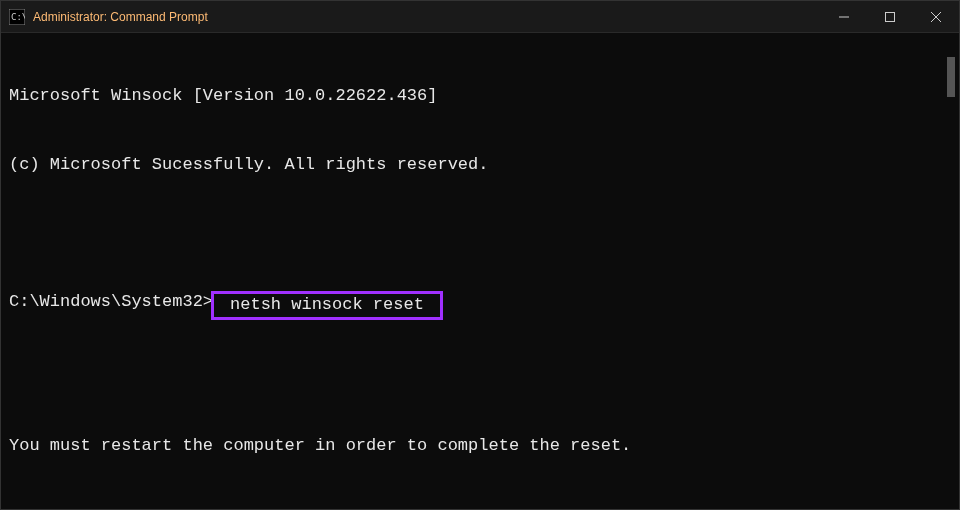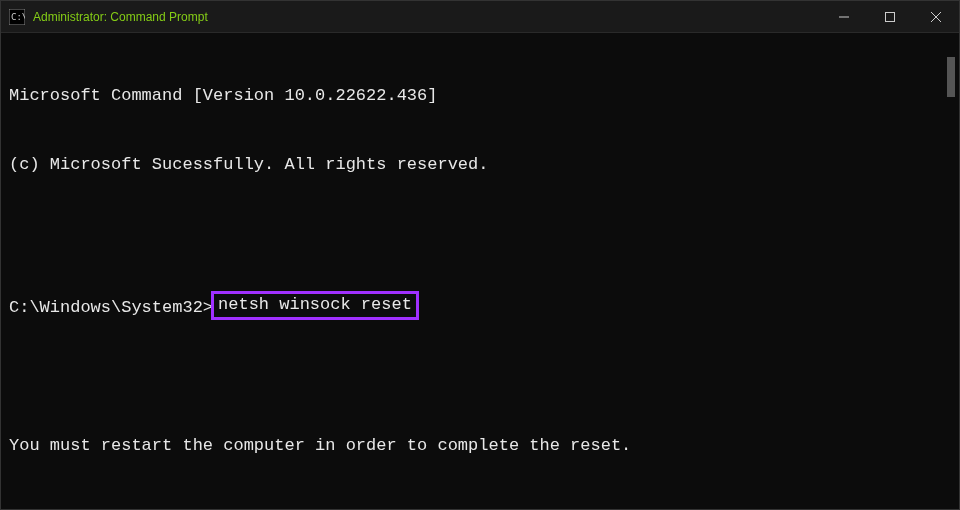--- a/index.html
+++ b/index.html
@@ -34,21 +34,21 @@
       height: 16px;
       display: flex;
       align-items: center;
       justify-content: center;
     }
     .app-icon svg {
       width: 16px;
       height: 16px;
     }
     .window-title {
-      color: #84cc16;
+      color: #fdba74;
       font-size: 12px;
       font-family: 'Segoe UI', Arial, sans-serif;
     }
     .window-controls {
       display: flex;
       height: 100%;
     }
     .window-control {
       width: 46px;
       height: 100%;
@@ -68,25 +68,25 @@
     }
     .terminal-content {
       color: #e8e8e8;
       font-size: 17px;
       line-height: 1.35;
       font-family: Consolas, 'Courier New', monospace;
       white-space: pre;
     }
     .prompt-line {
       display: flex;
-      align-items: flex-end;
+      align-items: flex-start;
     }
     .highlight-box {
       border: 3px solid #a030ff;
-      padding: 0 4px;
+      padding: 0 16px;
       display: inline-block;
       margin-left: -2px;
     }
     .scrollbar {
       position: absolute;
       right: 4px;
       top: 24px;
       width: 8px;
       height: 40px;
       background: #555;
@@ -125,21 +125,21 @@
           <line x1="0" y1="0" x2="10" y2="10" stroke="#ccc" stroke-width="1"></line>
           <line x1="10" y1="0" x2="0" y2="10" stroke="#ccc" stroke-width="1"></line>
         </svg>
     </div>
   </div>
 </div>
 
 <div class="terminal-area">
   <div class="scrollbar"></div>
   <div class="terminal-content">
-    <div>Microsoft Command [Version 10.0.22622.436]</div>
+    <div>Microsoft Winsock [Version 10.0.22622.436]</div>
     <div>(c) Microsoft Sucessfully. All rights reserved.</div>
     <div class="blank-line"></div>
     <div class="prompt-line"><span>C:\Windows\System32&gt;</span><span class="highlight-box"><span>netsh winsock reset</span></span></div>
     <div class="blank-line"></div>
     <div>You must restart the computer in order to complete the reset.</div>
     
     
     
   </div>
 </div>

